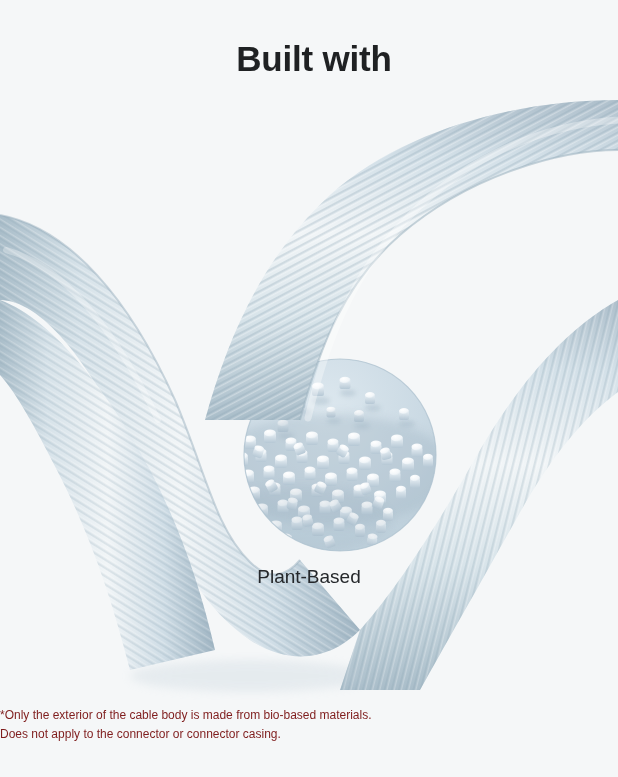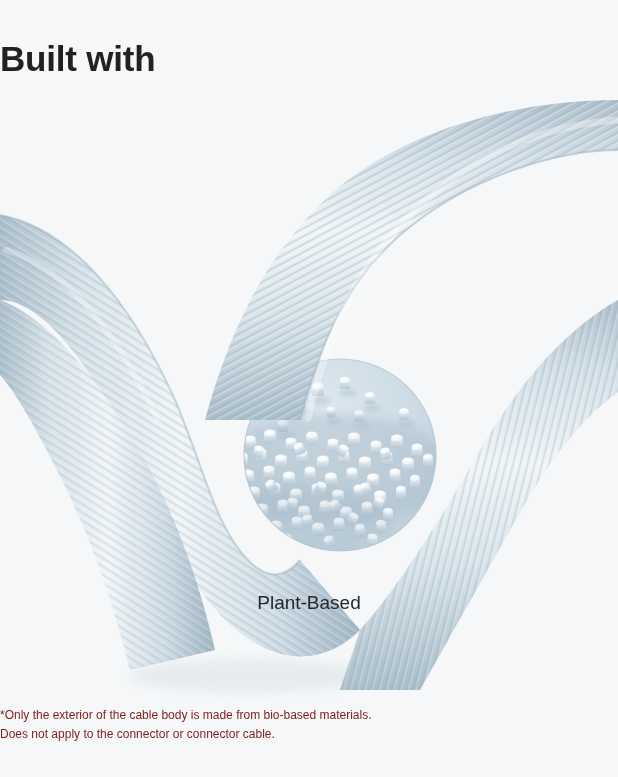--- a/index.html
+++ b/index.html
@@ -22,45 +22,47 @@
     background: #f5f7f8;
     overflow: hidden;
   }
 
   
   .headline {
     position: absolute;
     top: 36px;
     left: 0;
     width: 572px;
+    text-align: center;
     color: #1f2123;
     font-size: 35px;
     font-weight: bold;
     line-height: 1.32;
     letter-spacing: -0.2px;
     z-index: 40;
+    padding-left: 28px;
   }
   .headline .l1, .headline .l2 { display: block; }
 
   
   .stage {
     position: absolute;
     left: 0;
     top: 0;
     width: 618px;
     height: 700px;
     z-index: 10;
   }
   .stage svg { display: block; }
 
   
   .inset-caption {
     position: absolute;
     left: 0;
-    top: 588px;
+    top: 562px;
     width: 618px;
     text-align: center;
     color: #25282b;
     font-size: 19px;
     line-height: 1.53;
     z-index: 45;
   }
   .inset-caption span { display: block; }
 
   
@@ -563,16 +565,16 @@
   <div class="headline">
     <span class="l1">Built with</span>
   </div>
 
   <div class="inset-caption">
     <span>Plant-Based</span>
   </div>
 
   <div class="footnote">
     <span>*Only the exterior of the cable body is made from bio-based materials.</span>
-    <span>Does not apply to the connector or connector cable.</span>
+    <span>Does not apply to the connector or connector casing.</span>
   </div>
 
 </div>
 
 </body></html>

